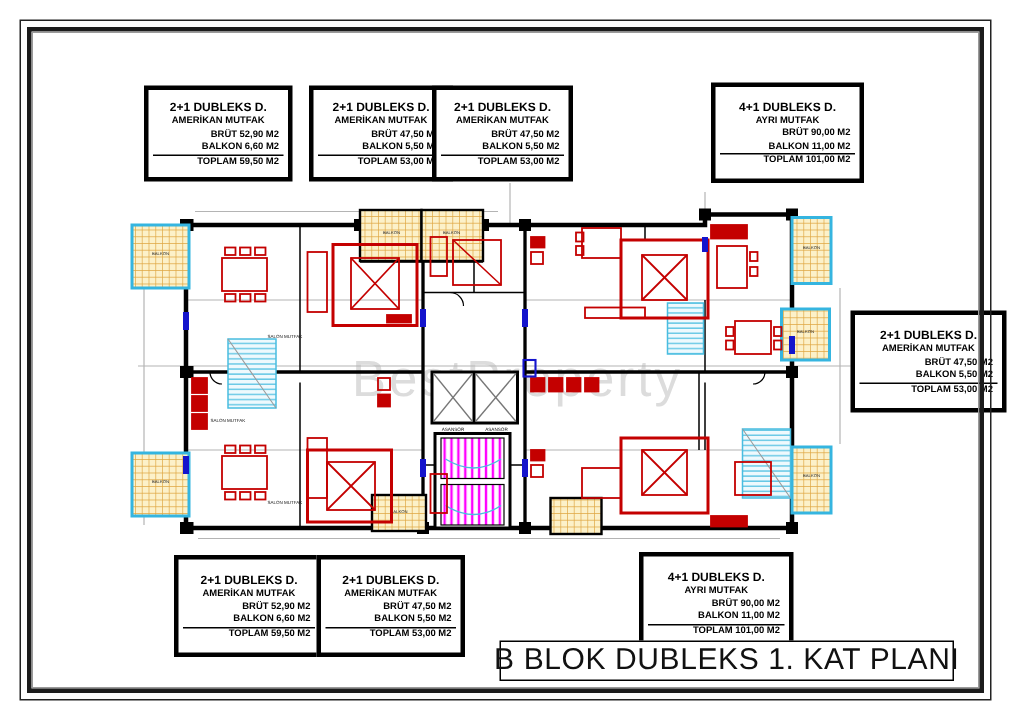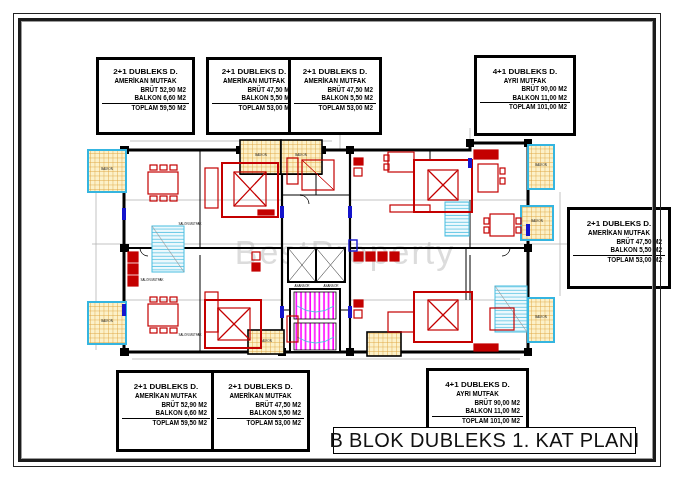--- a/index.html
+++ b/index.html
@@ -4,21 +4,21 @@
 <style>
   html,body{margin:0;padding:0;background:#ffffff;}
   .stage{position:relative;width:674px;height:480px;background:#ffffff;overflow:hidden;
          font-family:"Liberation Sans",sans-serif;}
   .frame-outer{position:absolute;left:13px;top:13px;right:13px;bottom:13px;
                border:1px solid #222;pointer-events:none;}
   .frame-inner{position:absolute;left:18px;top:18px;right:18px;bottom:18px;
                border:3px solid #1c1c1c;box-shadow:inset 0 0 0 1px #9a9a9a;pointer-events:none;}
   .plan-svg{position:absolute;left:0;top:0;width:674px;height:480px;}
   .unit-box{position:absolute;background:#ffffff;border:3px solid #000;
-            box-shadow:inset 0 0 0 1px #fff;padding:2px 3px 15px 3px;
+            box-shadow:inset 0 0 0 1px #fff;padding:2px 3px 1px 3px;
             display:flex;flex-direction:column;justify-content:center;}
   .unit-box .l1{font-size:8px;font-weight:bold;text-align:center;line-height:10px;white-space:nowrap;}
   .unit-box .l2{font-size:6.3px;font-weight:bold;text-align:center;line-height:8.5px;white-space:nowrap;}
   .unit-box .ln{font-size:6.3px;font-weight:bold;text-align:right;line-height:8.5px;
                 padding-right:3px;white-space:nowrap;}
   .unit-box .sep{border-bottom:1px solid #000;}
   .b1{left:96px;top:57px;width:87px;height:55px;}
   .b2{left:206px;top:57px;width:84px;height:55px;}
   .b3{left:288px;top:57px;width:82px;height:55px;}
   .b4{left:474px;top:55px;width:90px;height:58px;}

